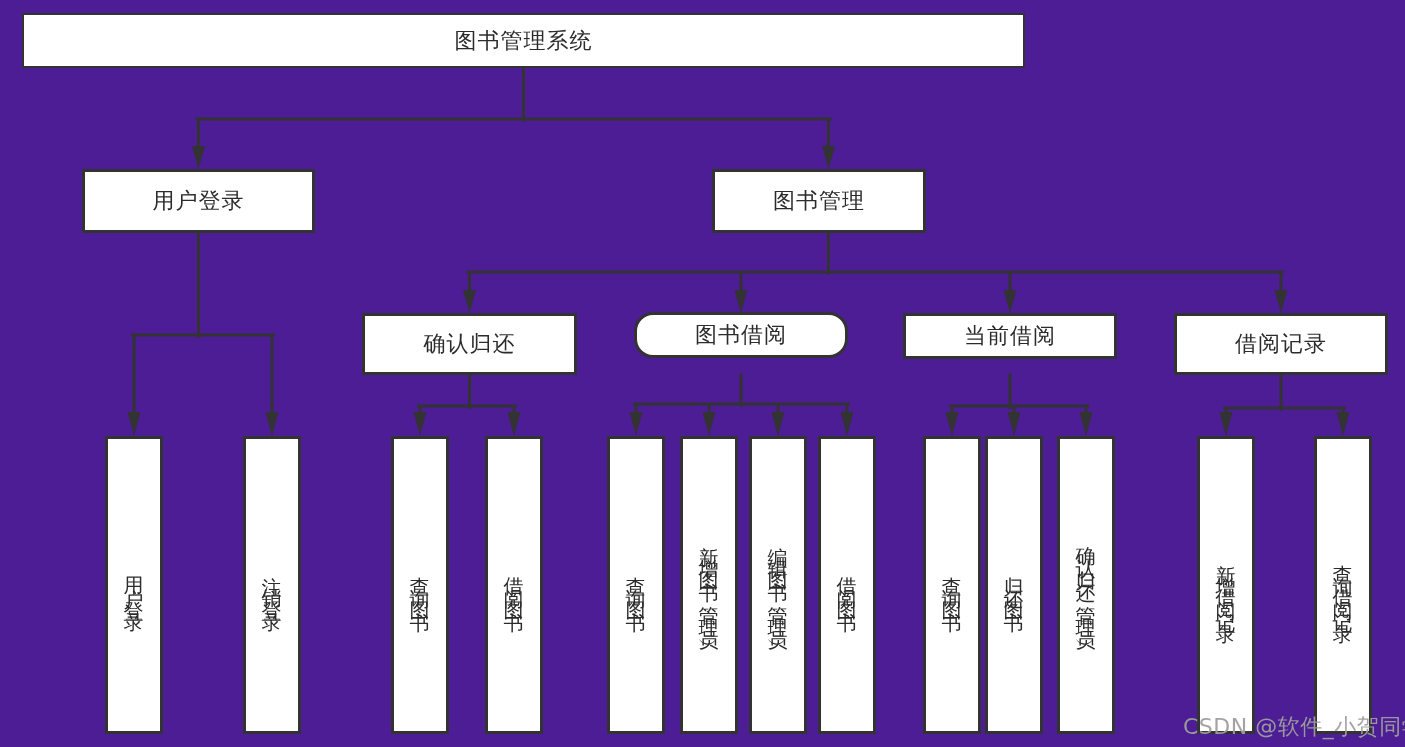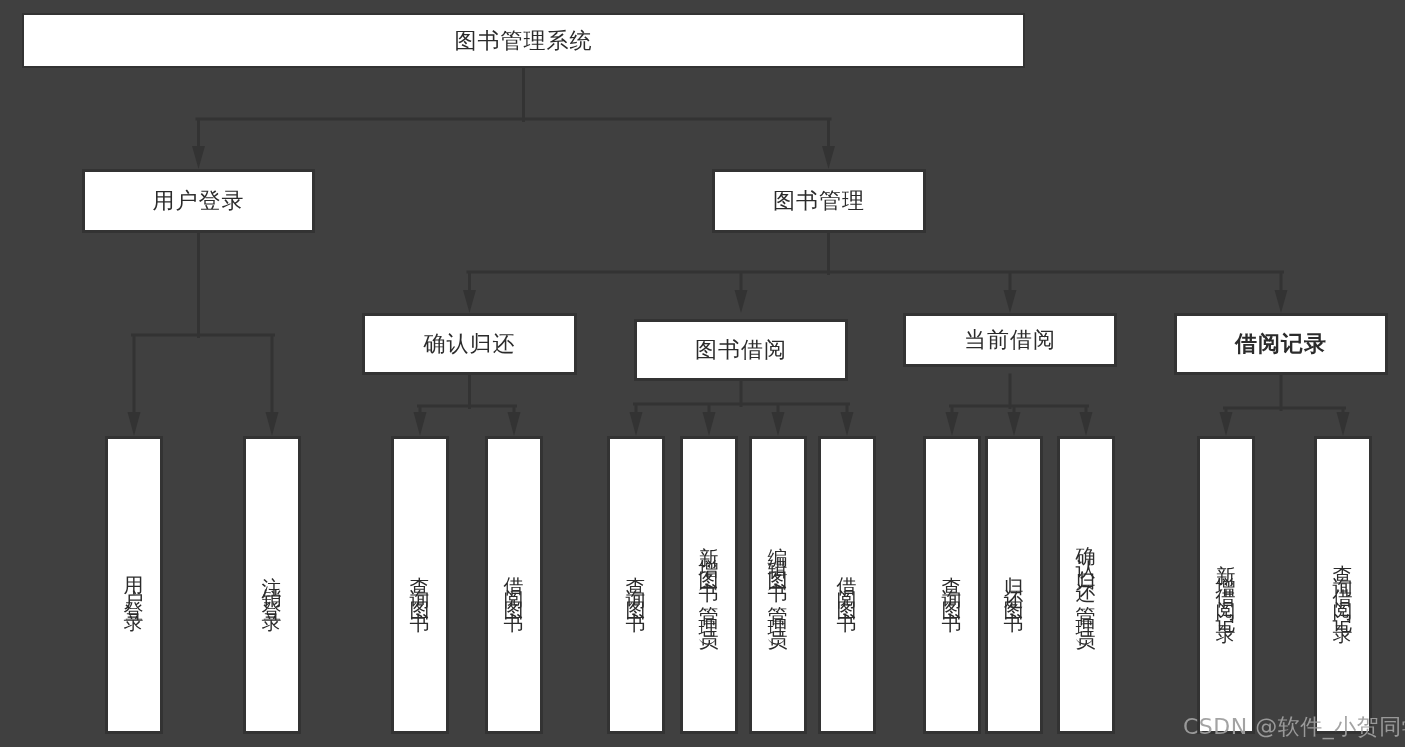--- a/index.html
+++ b/index.html
@@ -5,21 +5,21 @@
   html, body {
     margin: 0;
     padding: 0;
     background: #ffffff;
     font-family: "DejaVu Sans", sans-serif;
   }
   .stage {
     position: relative;
     width: 1405px;
     height: 747px;
-    background: #404040;
+    background: #4c1d95;
     overflow: hidden;
   }
   .connectors {
     position: absolute;
     left: 0; top: 0;
     width: 1405px;
     height: 747px;
     z-index: 0;
   }
   .box {
@@ -107,23 +107,23 @@
       <polygon points="1336.5,412 1349.5,412 1343,436"></polygon>
     </g>
   </svg>
 
   <div class="box h-box root-box" style="left:22px; top:13px; width:1003px; height:55px;">图书管理系统</div>
 
   <div class="box h-box" style="left:82px; top:169px; width:233px; height:64px;">用户登录</div>
   <div class="box h-box" style="left:712px; top:169px; width:214px; height:64px;">图书管理</div>
 
   <div class="box h-box" style="left:362px; top:313px; width:215px; height:62px;">确认归还</div>
-  <div class="box h-box" style="left:634px; top:319px; width:214px; height:62px;">图书借阅</div>
-  <div class="box h-box" style="left:903px; top:313px; width:214px; height:54px;">当前借阅</div>
-  <div class="box h-box" style="left:1174px; top:313px; width:214px; height:62px;font-weight:bold;">借阅记录</div>
+  <div class="box h-box" style="left:634px; top:312px; width:214px; height:46px;border-radius:19px;">图书借阅</div>
+  <div class="box h-box" style="left:903px; top:313px; width:214px; height:46px;">当前借阅</div>
+  <div class="box h-box" style="left:1174px; top:313px; width:214px; height:62px;">借阅记录</div>
 
   <div class="box v-box" style="left:105px;">用户登录</div>
   <div class="box v-box" style="left:243px;">注销登录</div>
 
   <div class="box v-box" style="left:391px;">查询图书</div>
   <div class="box v-box" style="left:485px;">借阅图书</div>
 
   <div class="box v-box" style="left:607px;">查询图书</div>
   <div class="box v-box" style="left:680px;">新增图书（管理员）</div>
   <div class="box v-box" style="left:749px;">编辑图书（管理员）</div>

